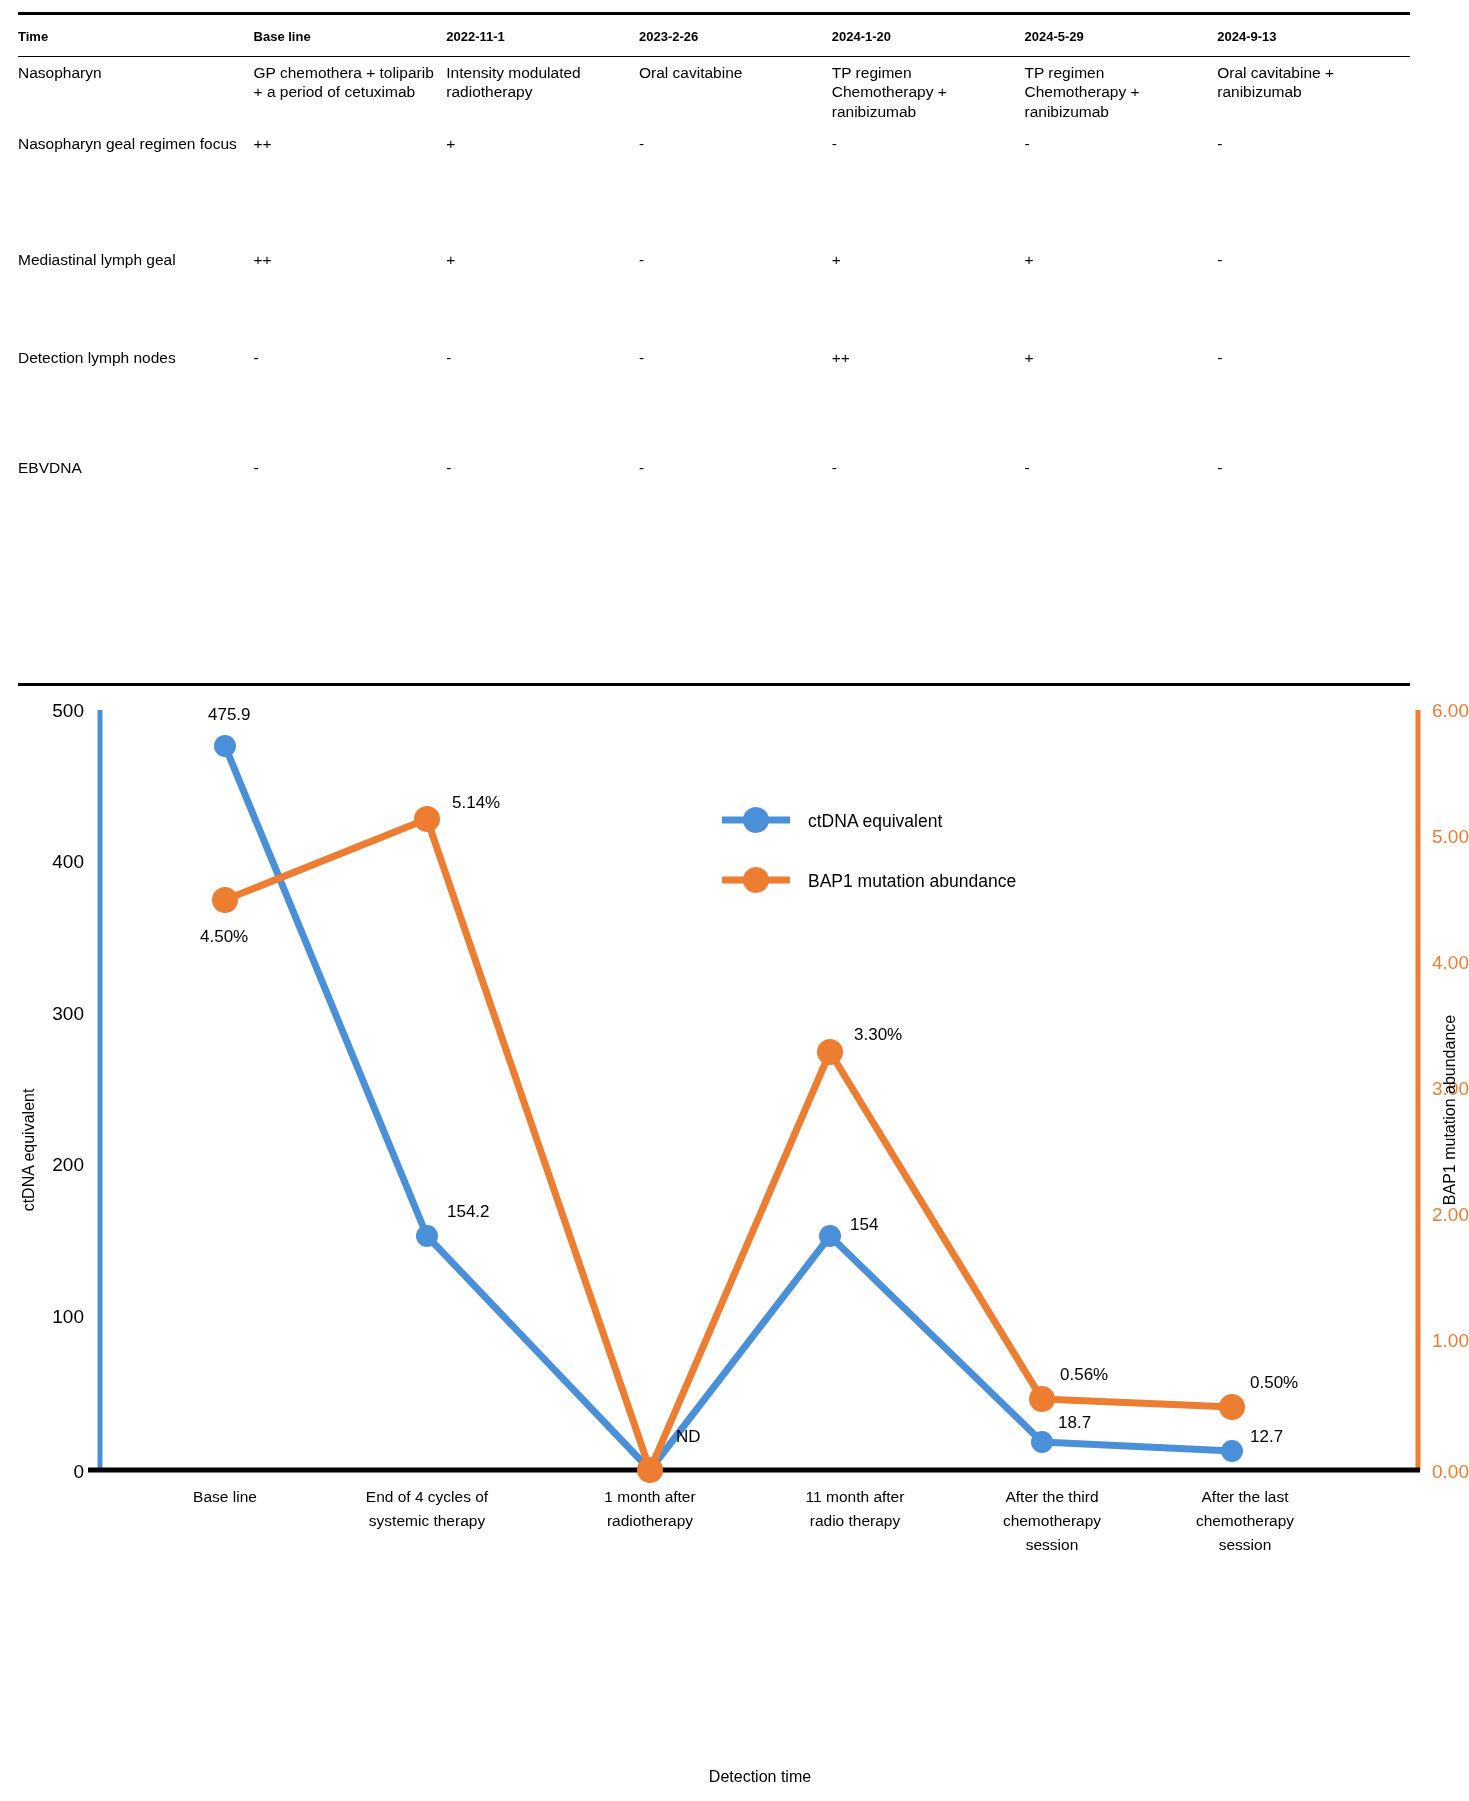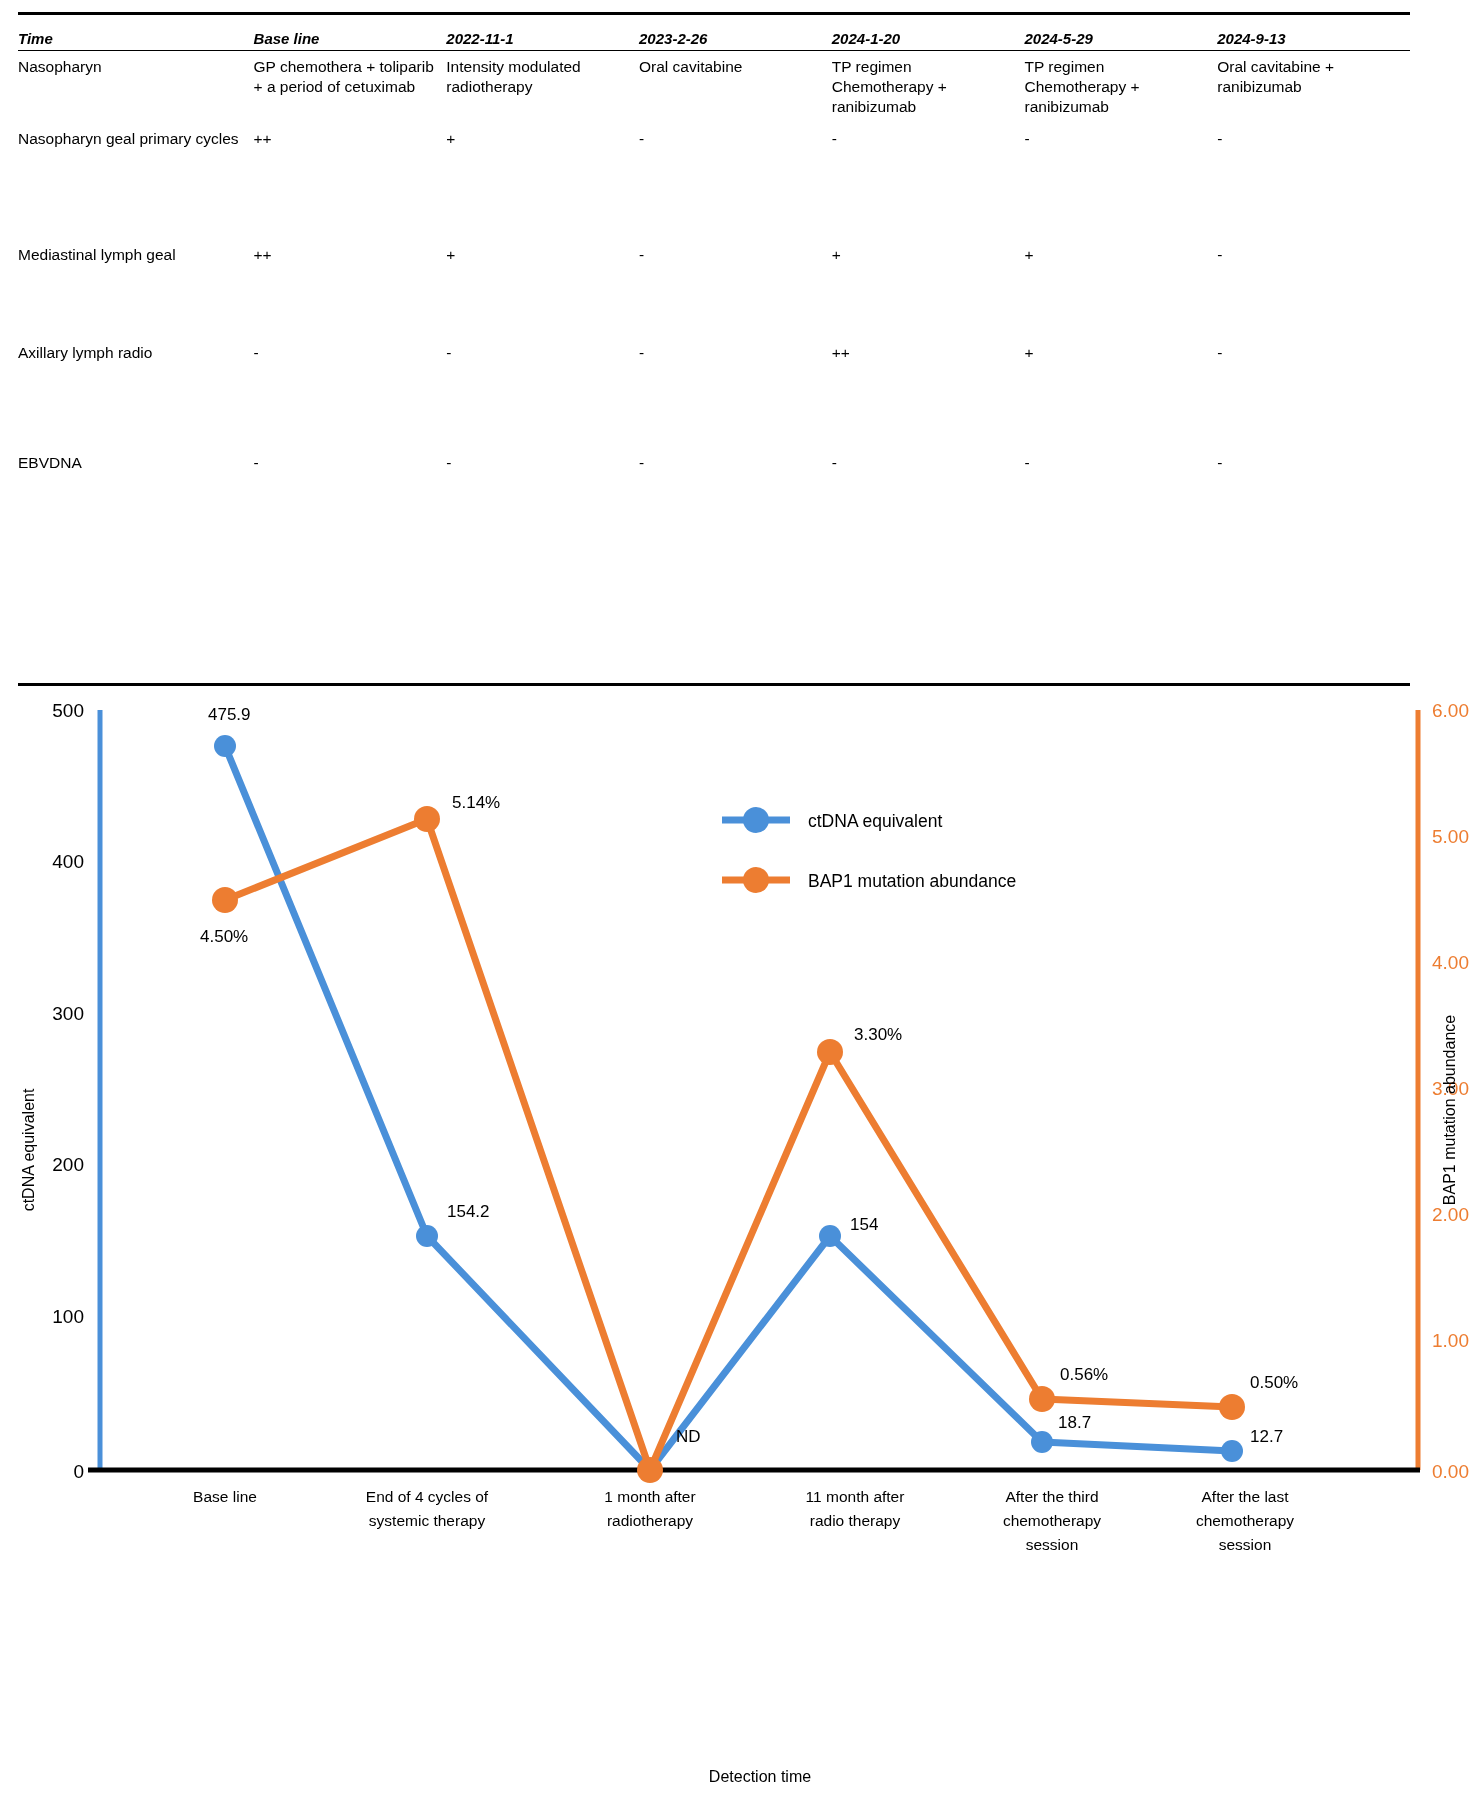--- a/index.html
+++ b/index.html
@@ -3,21 +3,21 @@
 <meta charset="utf-8">
 <style>
   html,body{margin:0;padding:0;background:#ffffff;}
   body{width:1469px;height:1801px;font-family:"Liberation Sans",sans-serif;color:#000;}
   .page{position:relative;width:1469px;height:1801px;}
 
   
   .table-wrap{position:absolute;left:18px;top:12px;width:1392px;}
   table.clin{border-collapse:collapse;width:1392px;table-layout:fixed;}
   table.clin th,table.clin td{text-align:left;vertical-align:top;padding:6px 8px 6px 0;font-size:15.5px;line-height:1.28;}
-  table.clin thead th{font-weight:bold;font-size:15px;padding-bottom:2px;padding-top:14px;font-style:italic;}
+  table.clin thead th{font-weight:bold;font-size:13px;padding-bottom:10px;padding-top:14px;}
   .rule-top{border-top:3px solid #000;}
   .rule-mid{border-top:1.5px solid #000;}
   col.c0{width:198px;}
   col.cx{width:162px;}
   .row-treat td{padding-bottom:46px;}
   .row-tall td{height:104px;}
   .row-tall2 td{height:108px;}
   .row-tall3 td{height:86px;}
   .row-tall4 td{height:98px;}
   .row-last td{height:46px;margin-top:24px;}
@@ -65,39 +65,39 @@
         <tr class="rule-mid row-treat">
           <td>Nasopharyn</td>
           <td>GP chemothera + toliparib + a period of cetuximab</td>
           <td>Intensity modulated radiotherapy</td>
           <td>Oral cavitabine</td>
           <td>TP regimen Chemotherapy + ranibizumab</td>
           <td>TP regimen Chemotherapy + ranibizumab</td>
           <td>Oral cavitabine + ranibizumab</td>
         </tr>
         <tr class="row-tall">
-          <td>Nasopharyn geal primary cycles</td>
+          <td>Nasopharyn geal regimen focus</td>
           <td class="sym">++</td>
           <td class="sym">+</td>
           <td class="sym">-</td>
           <td class="sym">-</td>
           <td class="sym">-</td>
           <td class="sym">-</td>
         </tr>
         <tr class="row-tall3">
           <td>Mediastinal lymph geal</td>
           <td class="sym">++</td>
           <td class="sym">+</td>
           <td class="sym">-</td>
           <td class="sym">+</td>
           <td class="sym">+</td>
           <td class="sym">-</td>
         </tr>
         <tr class="row-tall4">
-          <td>Axillary lymph radio</td>
+          <td>Detection lymph nodes</td>
           <td class="sym">-</td>
           <td class="sym">-</td>
           <td class="sym">-</td>
           <td class="sym">++</td>
           <td class="sym">+</td>
           <td class="sym">-</td>
         </tr>
         <tr class="row-last">
           <td>EBVDNA</td>
           <td class="sym">-</td>

